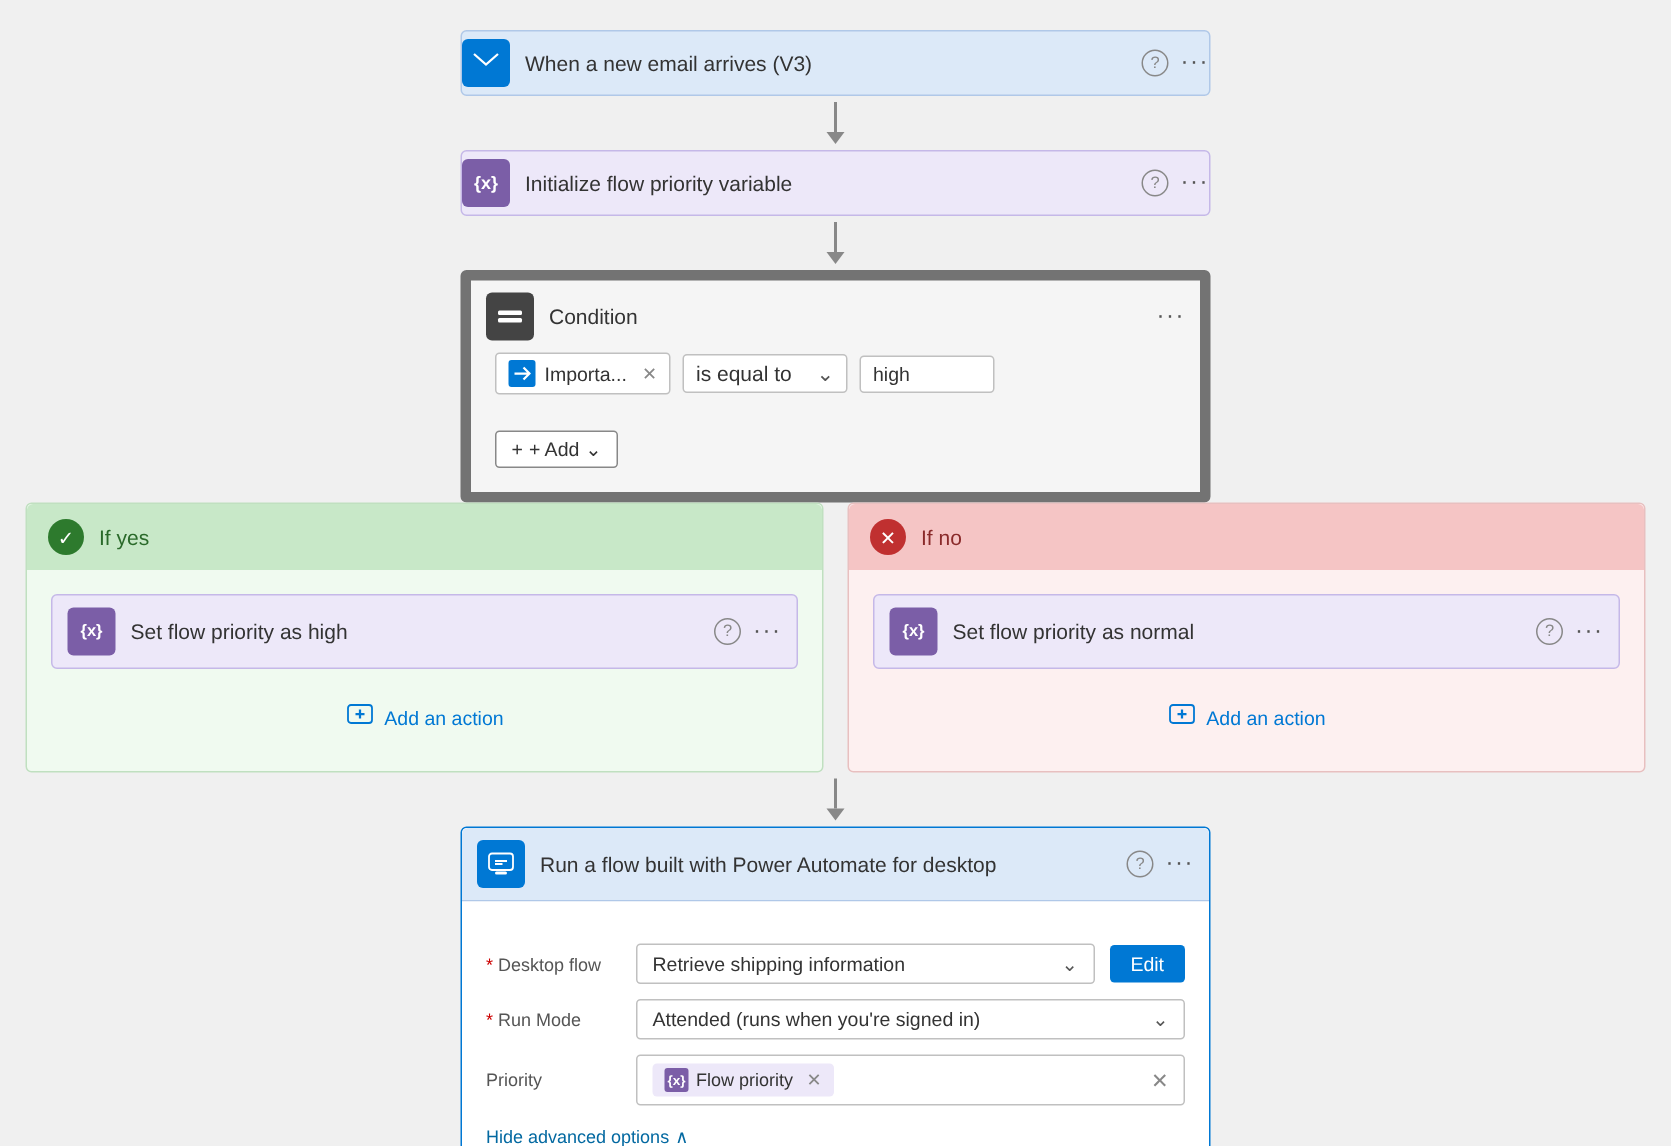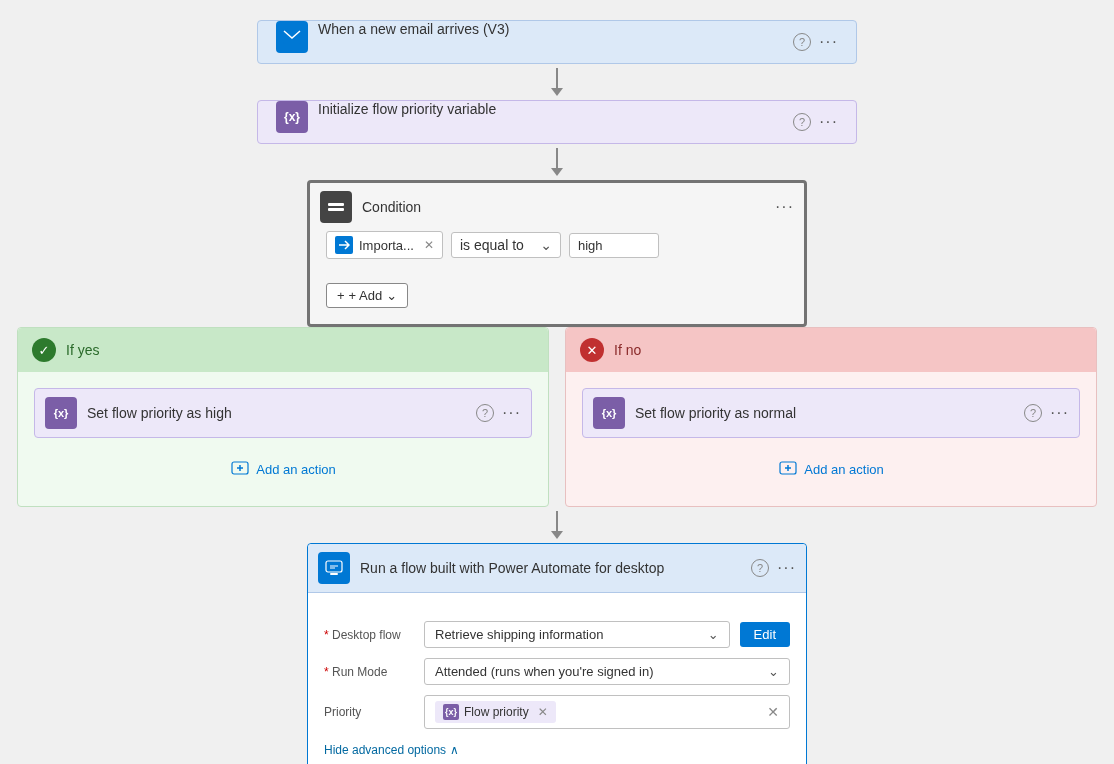--- a/index.html
+++ b/index.html
@@ -14,26 +14,27 @@
     .canvas {
       display: flex;
       flex-direction: column;
       align-items: center;
       padding: 20px 20px 40px 20px;
       min-width: 1114px;
     }
     
     .action-block {
       display: flex;
+      align-items: center;
       background: #fff;
       border: 1px solid #d0d0d0;
       border-radius: 4px;
-      width: 600px;
+      width: 500px;
       min-height: 44px;
-      padding: 0 18px;
+      padding: 0 0;
       position: relative;
     }
     .action-block.email {
       background: #dce9f8;
       border-color: #b0c8e8;
     }
     .action-block.variable {
       background: #ede8f9;
       border-color: #c5b8e8;
     }
@@ -98,21 +99,21 @@
     .arrow-head {
       width: 0;
       height: 0;
       border-left: 6px solid transparent;
       border-right: 6px solid transparent;
       border-top: 8px solid #888;
     }
     
     .condition-block {
       background: #f5f5f5;
-      border: 3px solid #737373;
+      border: 7px solid #737373;
       border-radius: 4px;
       width: 500px;
       padding: 0 0 16px 0;
     }
     .condition-header {
       display: flex;
       align-items: center;
       padding: 8px 10px;
     }
     .condition-body {

